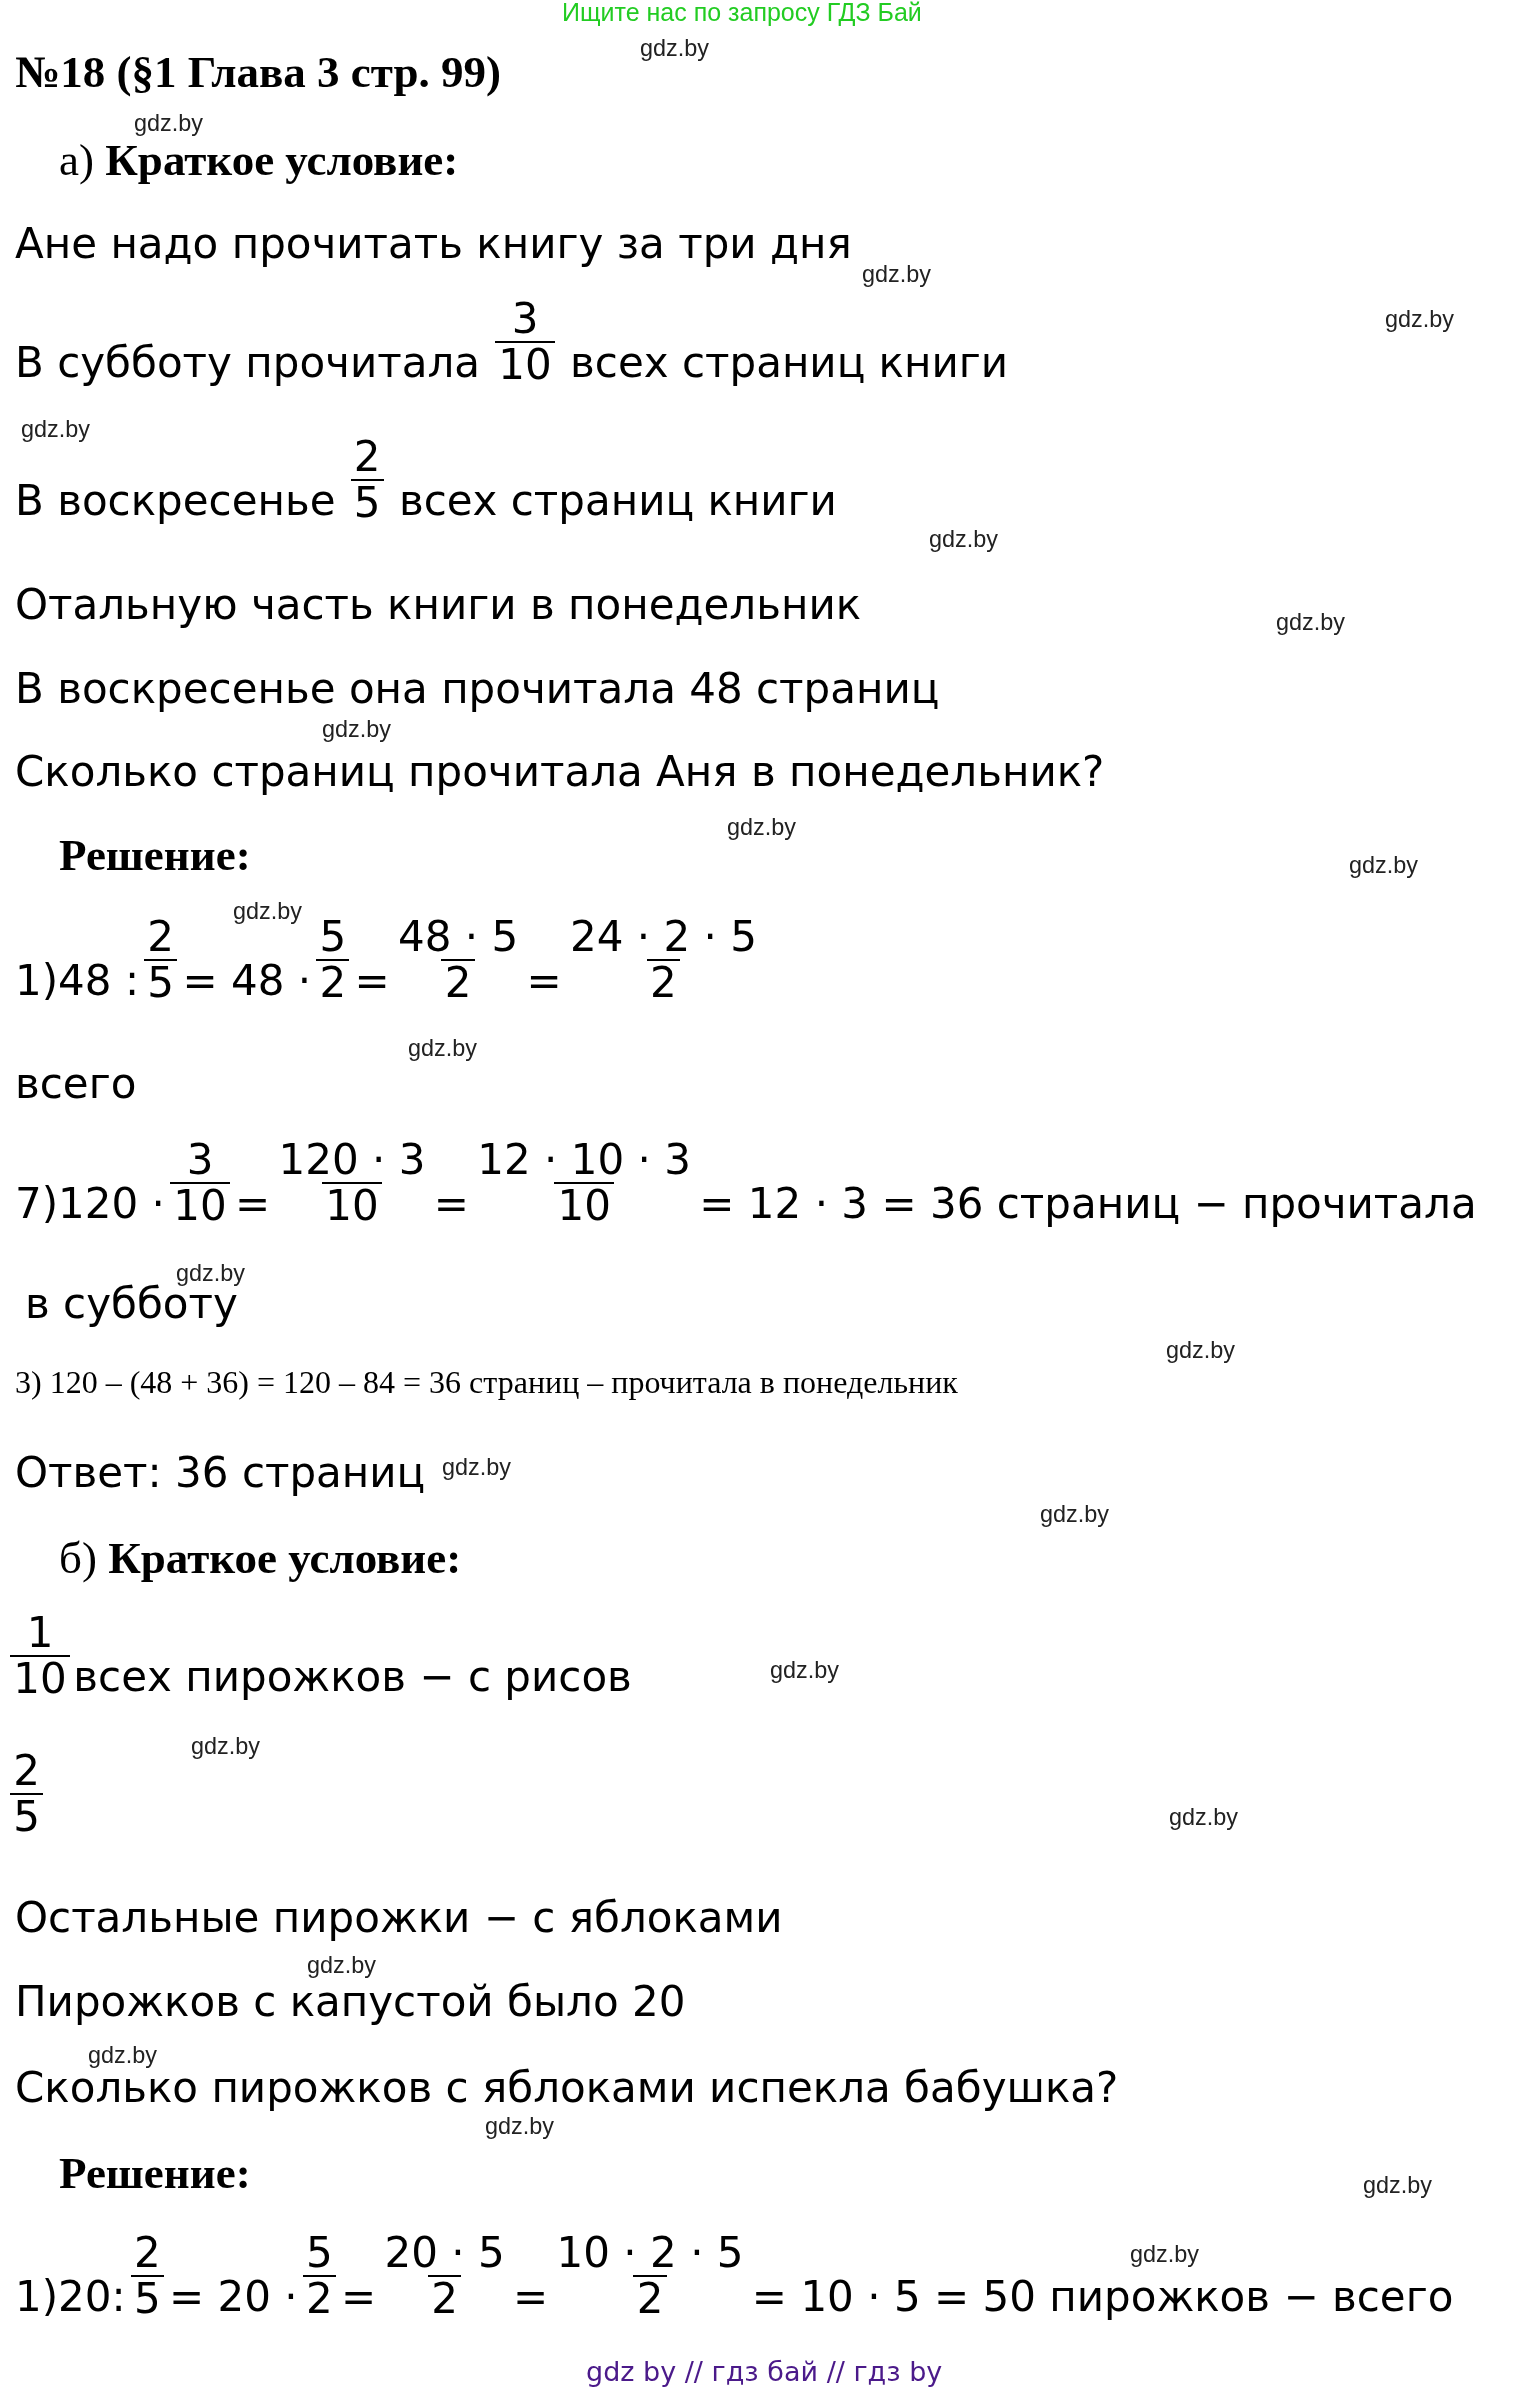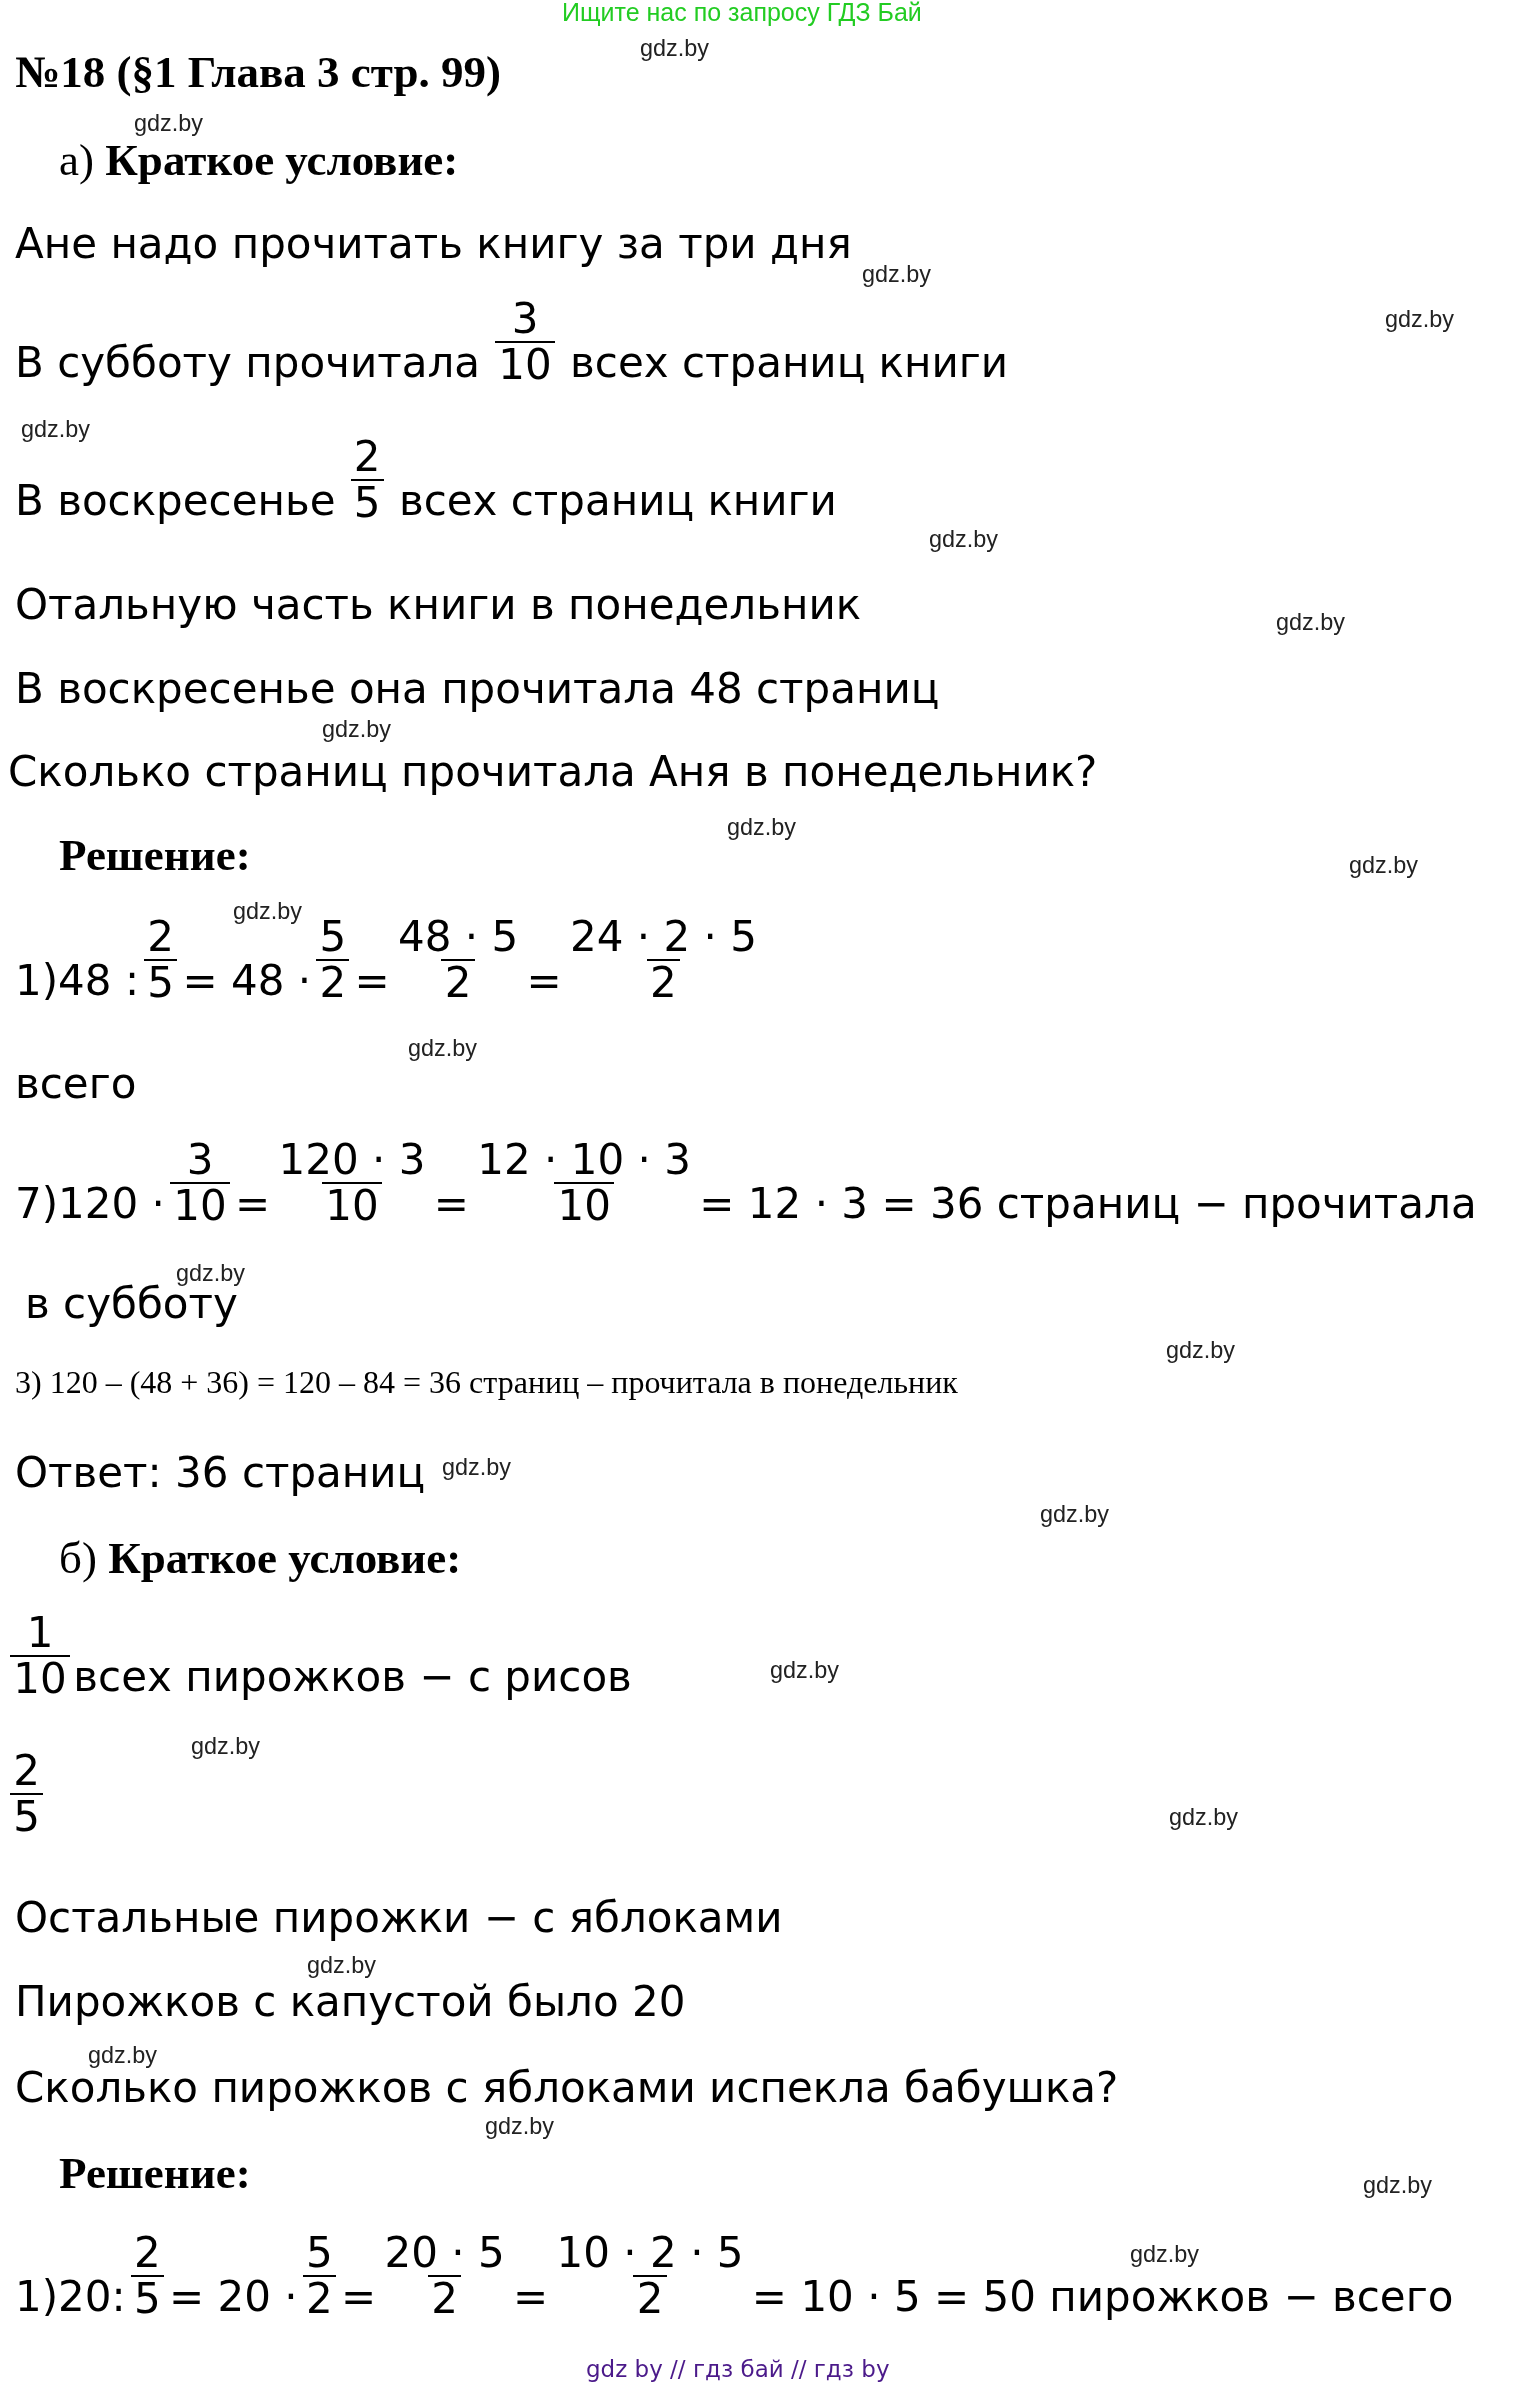--- a/index.html
+++ b/index.html
@@ -9,21 +9,21 @@
   .wm{font-family:"Liberation Sans",sans-serif;font-size:23.4px;color:#222;}
   .title{font-family:"Liberation Serif",serif;font-weight:bold;font-size:45px;}
   .hdr{font-family:Liberation Serif, serif;font-size:45px;margin-left:44px;}
   .hdr b{font-weight:bold;}
   .txt{font-family:"DejaVu Sans",sans-serif;font-size:42px;}
   .serif{font-family:"Liberation Serif",serif;font-size:32px;}
   .frac{display:inline-flex;flex-direction:column;align-items:center;vertical-align:middle;margin:0 5px;font-size:42px;line-height:1.05;}
   .frac .n{padding:0 3.3px;}
   .frac .d{border-top:2.5px solid #000;padding:0 3.3px;}
   .row{display:flex;align-items:flex-end;}
-  .footer{font-family:"DejaVu Sans",sans-serif;font-size:23px;color:#4b1a8a;left:586px;top:2356px;}
+  .footer{font-family:"DejaVu Sans",sans-serif;font-size:27px;color:#4b1a8a;left:586px;top:2356px;}
 </style>
 </head>
 <body>
 
 <div class="abs banner">Ищите нас по запросу ГДЗ Бай</div>
 
 <div class="abs wm" style="left:640px;top:35px">gdz.by</div>
 <div class="abs wm" style="left:134px;top:110px">gdz.by</div>
 <div class="abs wm" style="left:862px;top:261px">gdz.by</div>
 <div class="abs wm" style="left:1385px;top:306px">gdz.by</div>
@@ -70,21 +70,21 @@
   <span>В воскресенье</span>
   <span class="frac" style="margin:0 15px">
       <span class="n">2</span>
       <span class="d">5</span>
     </span>
   <span>всех страниц книги</span>
 </div>
 
 <div class="abs txt" style="left:15px;top:580px">Отальную часть книги в понедельник</div>
 <div class="abs txt" style="left:15px;top:664px">В воскресенье она прочитала 48 страниц</div>
-<div class="abs txt" style="left:8px;top:747px">Сколько страниц прочитала Аня в понедельник?</div>
+<div class="abs txt" style="left:15px;top:747px">Сколько страниц прочитала Аня в понедельник?</div>
 
 <div class="abs hdr" style="left:15px;top:829px"><b>Решение:</b></div>
 
 <div class="abs txt row" style="left:15px;top:915px">
   <span>1)48 :</span>
   <span class="frac">
       <span class="n">2</span>
       <span class="d">5</span>
     </span>
   <span>= 48 ·</span>

